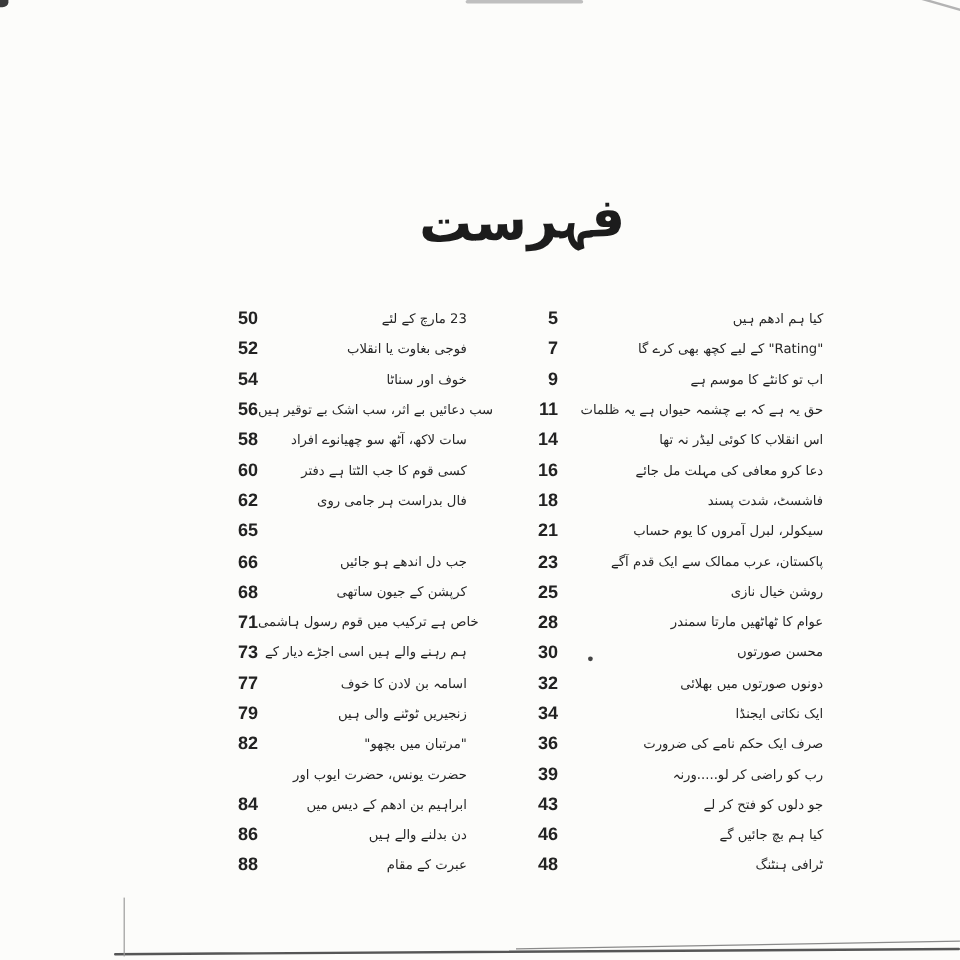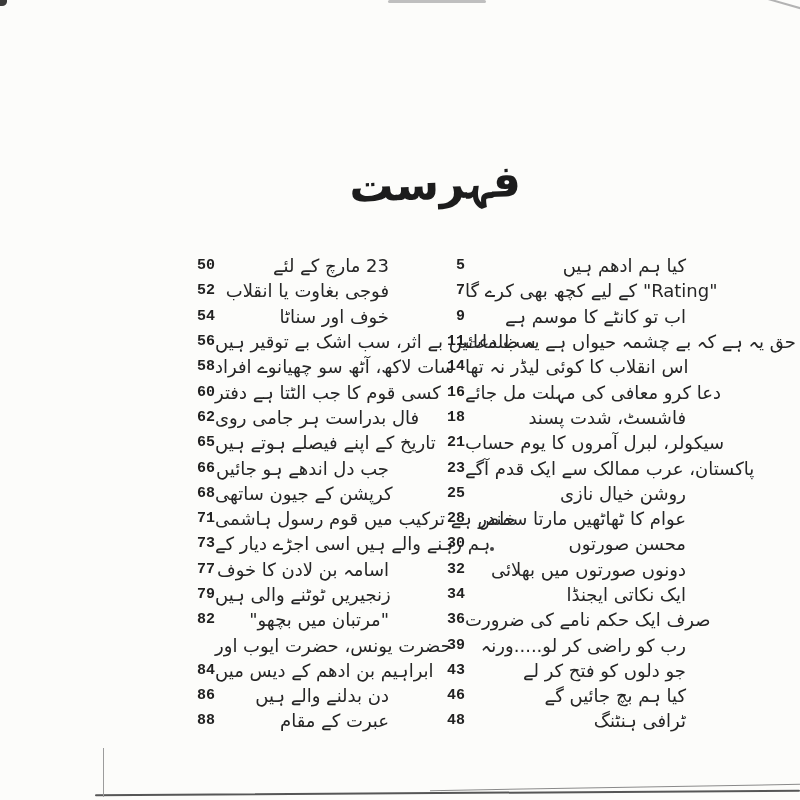--- a/index.html
+++ b/index.html
@@ -16,27 +16,27 @@
     letter-spacing:1px;
   }
 
   
   .toc-col{position:absolute;top:253px;}
   .toc-col-right{left:445px;width:247px;}
   .toc-col-left{left:188px;width:207px;}
   .toc-row{height:25.3px;display:flex;align-items:center;}
   .pg{
     flex:0 0 27px;text-align:right;
-    font-family:Liberation Mono, monospace;
+    font-family:Liberation Sans, sans-serif;
     font-size:15px;font-weight:600;color:#222;
   }
   .toc-col-right .pg{flex:0 0 20px;}
   .tt{
     flex:1;direction:rtl;text-align:right;white-space:nowrap;
-    font-size:18px;color:#262626;padding-right:6px;
+    font-size:11px;color:#262626;padding-right:6px;
   }
 
   
   .artifact{position:absolute;}
   .corner-spot{left:0;top:0;width:7px;height:6px;background:#3a3a3a;border-radius:0 0 70% 0;}
   .top-smudge{left:388px;top:0;width:98px;height:3px;background:#ababab;opacity:.75;border-radius:2px;}
   .top-right-line{left:760px;top:2px;width:44px;height:2px;background:#b3b3b3;transform:rotate(16deg);}
   .bullet-dot{left:490px;top:547px;width:4px;height:4px;background:#444;border-radius:50%;}
   .bottom-edge-1{left:95px;top:792px;width:705px;height:2px;background:#565656;transform:rotate(-0.35deg);border-radius:2px;}
   .bottom-edge-2{left:430px;top:787px;width:370px;height:1px;background:#8a8a8a;transform:rotate(-1deg);}
@@ -73,21 +73,20 @@
       <div class="toc-row">
         <span class="pg">60</span>
         <span class="tt">کسی قوم کا جب الٹتا ہے دفتر</span>
       </div>
       <div class="toc-row">
         <span class="pg">62</span>
         <span class="tt">فال بدراست ہر جامی روی</span>
       </div>
       <div class="toc-row">
         <span class="pg">65</span>
-        <span class="tt">تاریخ کے اپنے فیصلے ہوتے ہیں</span>
       </div>
       <div class="toc-row">
         <span class="pg">66</span>
         <span class="tt">جب دل اندھے ہو جائیں</span>
       </div>
       <div class="toc-row">
         <span class="pg">68</span>
         <span class="tt">کرپشن کے جیون ساتھی</span>
       </div>
       <div class="toc-row">

